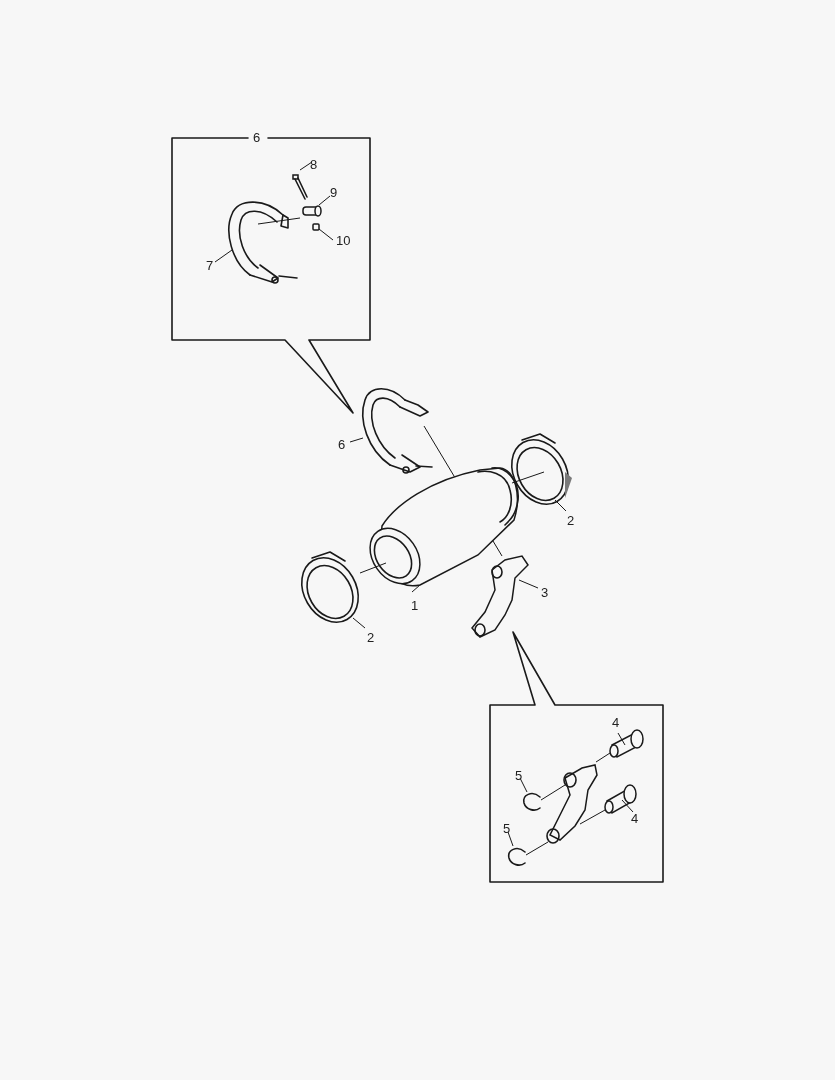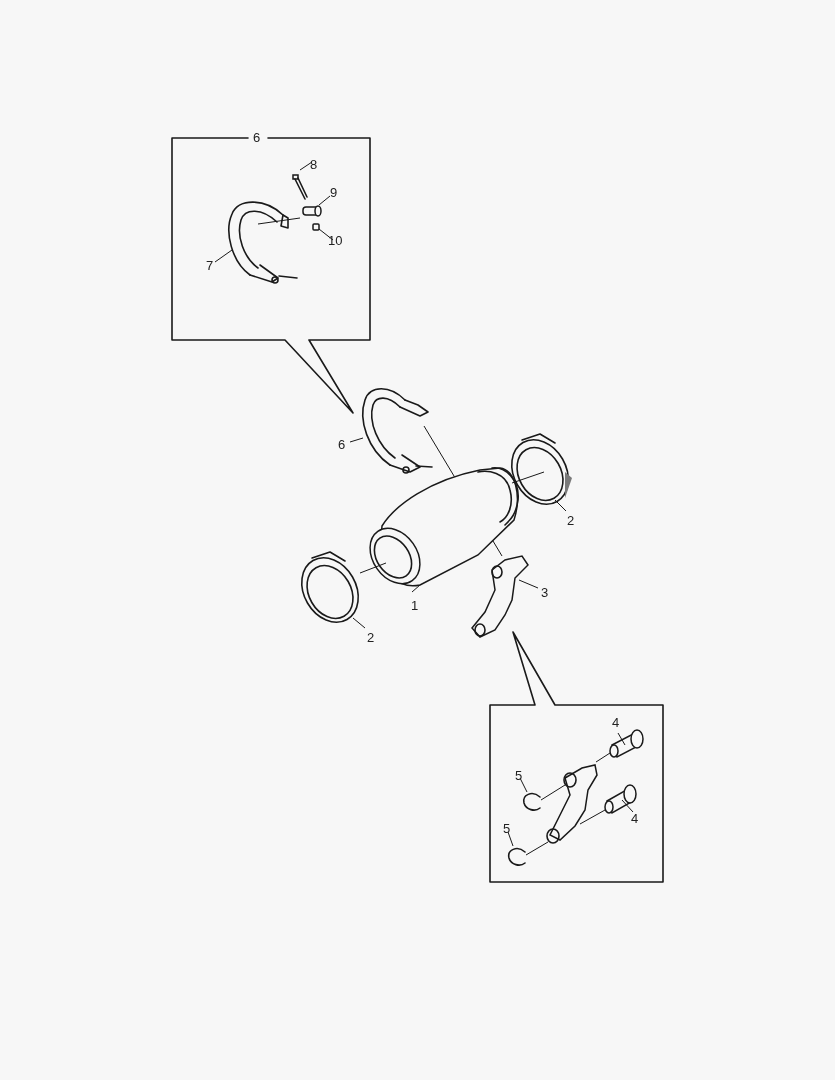--- a/index.html
+++ b/index.html
@@ -126,21 +126,21 @@
   <g>
     <path class="stroke" d="M525,852 C517,845 507,850 509,858 C511,865 520,867 525,863"></path>
     <line class="thin" x1="526" y1="855" x2="548" y2="842"></line>
     <line class="thin" x1="508" y1="832" x2="513" y2="846"></line>
   </g>
 </svg>
 
 <span class="lbl" style="left:253px;top:131px;">6</span>
 <span class="lbl" style="left:310px;top:158px;">8</span>
 <span class="lbl" style="left:330px;top:186px;">9</span>
-<span class="lbl" style="left:328px;top:234px;">10</span>
+<span class="lbl" style="left:336px;top:234px;">10</span>
 <span class="lbl" style="left:206px;top:259px;">7</span>
 <span class="lbl" style="left:338px;top:438px;">6</span>
 <span class="lbl" style="left:567px;top:514px;">2</span>
 <span class="lbl" style="left:541px;top:586px;">3</span>
 <span class="lbl" style="left:411px;top:599px;">1</span>
 <span class="lbl" style="left:367px;top:631px;">2</span>
 <span class="lbl" style="left:612px;top:716px;">4</span>
 <span class="lbl" style="left:515px;top:769px;">5</span>
 <span class="lbl" style="left:631px;top:812px;">4</span>
 <span class="lbl" style="left:503px;top:822px;">5</span>

